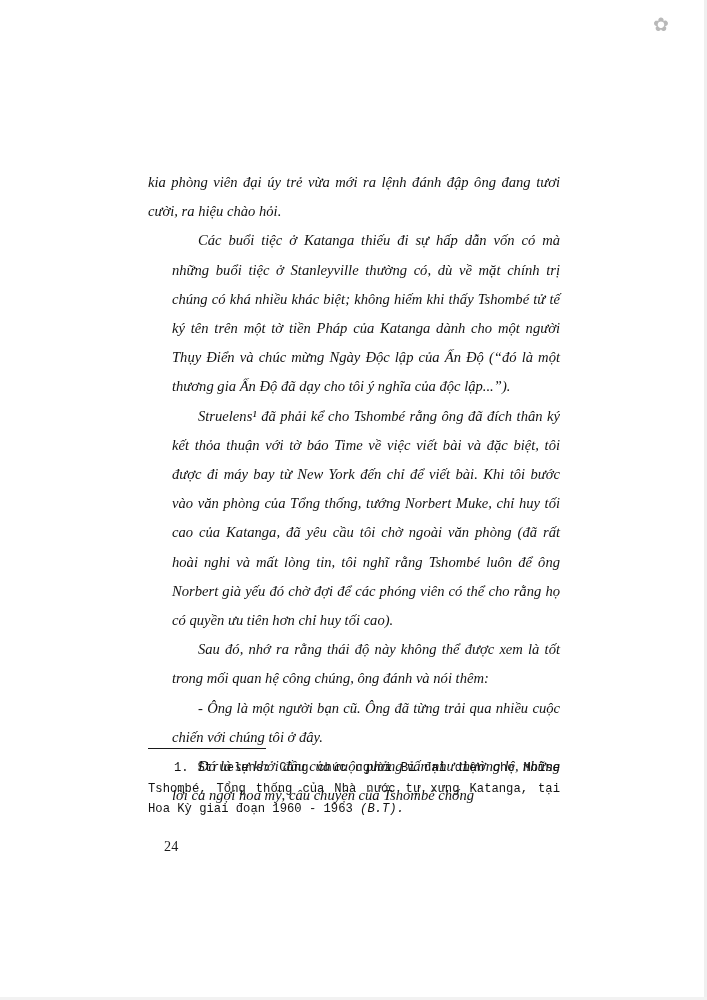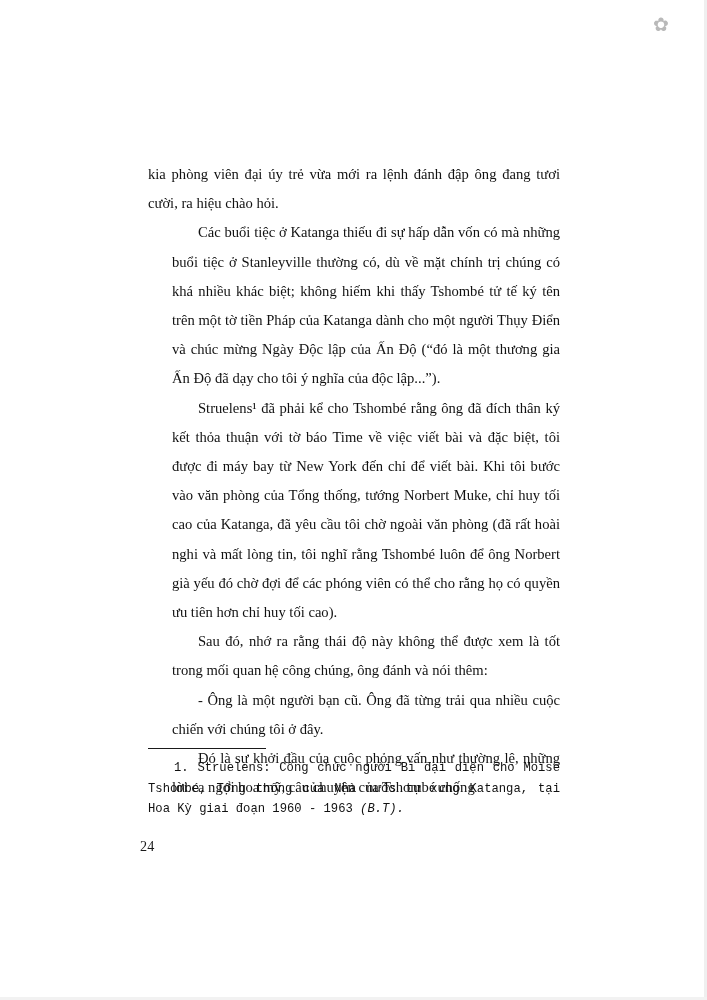--- a/index.html
+++ b/index.html
@@ -50,22 +50,23 @@
     color: #b9b9b9;
     font-size: 19px;
     line-height: 22px;
     text-align: center;
     user-select: none;
   }
 
   .content {
     position: absolute;
     left: 148px;
-    top: 160px;
+    top: 168px;
     width: 412px;
+    font-style: italic;
   }
 
   p.para {
     margin: 0;
     font-size: 14.6px;
     line-height: 29.2px;
     text-align: justify;
     text-justify: inter-word;
     hyphens: none;
   }
@@ -93,21 +94,21 @@
     line-height: 20.6px;
     text-align: justify;
     text-indent: 26px;
   }
   .footnote i {
     font-style: italic;
   }
 
   .folio {
     position: absolute;
-    left: 140px;
+    left: 164px;
     top: 838px;
     font-size: 14.2px;
     color: #1a1a1a;
     letter-spacing: 0.2px;
   }
 </style>
 </head>
 <body>
 
 <div class="page">

